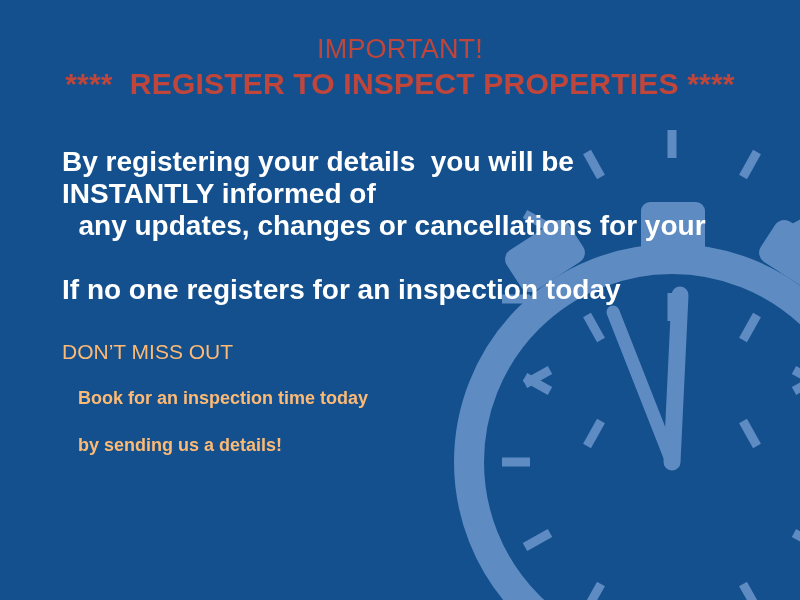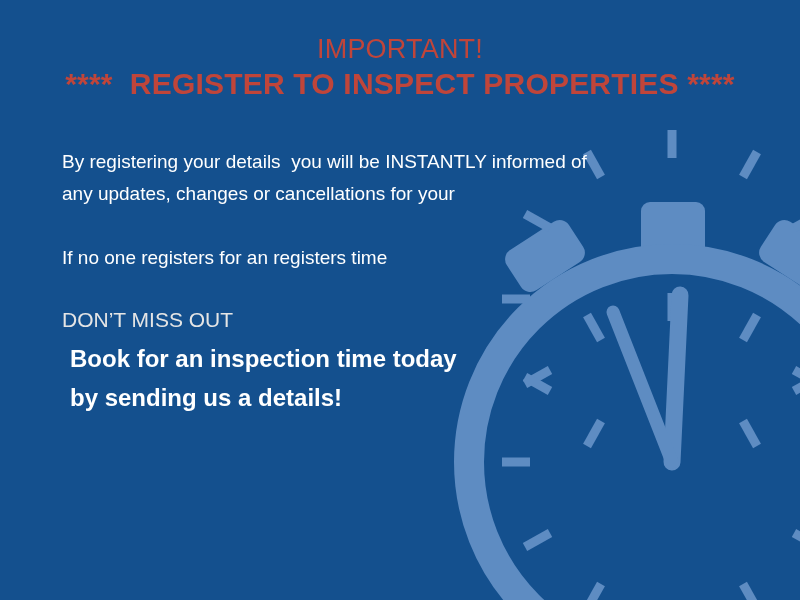--- a/index.html
+++ b/index.html
@@ -63,42 +63,42 @@
 
   .body-block {
     position: absolute;
     left: 62px;
     top: 146px;
     width: 660px;
   }
   .para {
     margin: 0;
     color: #ffffff;
-    font-size: 19px;
-    font-weight: 400;
+    font-size: 28px;
+    font-weight: 700;
     line-height: 32px;
     white-space: pre-wrap;
   }
-  .para + .para { margin-top: 0; }
+  .para + .para { margin-top: 0; text-align: center; }
 
   .gap-1 { height: 32px; }
   .gap-2 { height: 30px; }
 
   .cta-white {
     margin: 0;
-    color: #e5e5e5;
+    color: #fdba74;
     font-size: 21px;
     font-weight: 400;
     line-height: 31px;
     white-space: pre;
   }
   .cta-red {
-    margin: 8px;
-    color: #ffffff;
-    font-size: 24px;
+    margin: 16px;
+    color: #fdba74;
+    font-size: 18px;
     font-weight: 700;
     line-height: 31px;
     white-space: pre;
   }
 </style>
 </head>
 <body>
 
 <div id="slide">
 
@@ -173,21 +173,21 @@
       <div class="headline-2">****  REGISTER TO INSPECT PROPERTIES ****</div>
     </div>
 
     <div class="body-block">
 
       <p class="para">By registering your details  you will be INSTANTLY informed of</p>
       <p class="para">any updates, changes or cancellations for your</p>
 
       <div class="gap-1"></div>
 
-      <p class="para">If no one registers for an registers time</p>
+      <p class="para">If no one registers for an inspection today</p>
 
       <div class="gap-2"></div>
 
       <p class="cta-white">DON’T MISS OUT</p>
       <p class="cta-red">Book for an inspection time today</p>
       <p class="cta-red">by sending us a details!</p>
 
     </div>
   </div>
 

